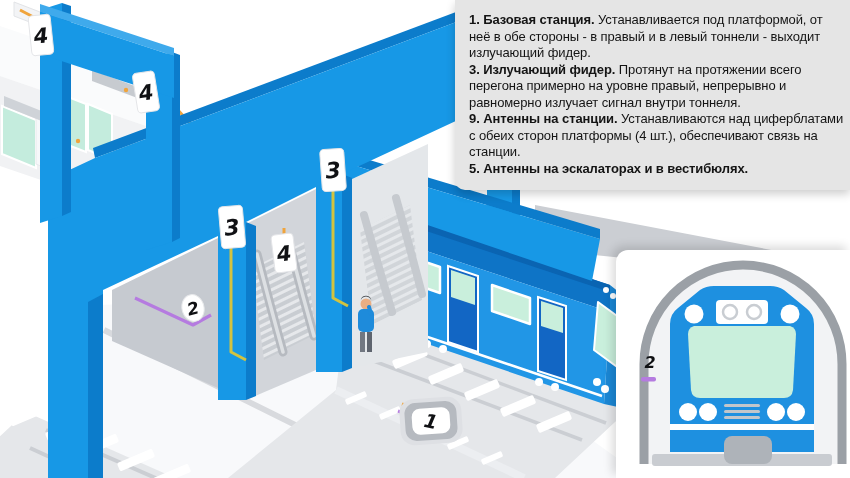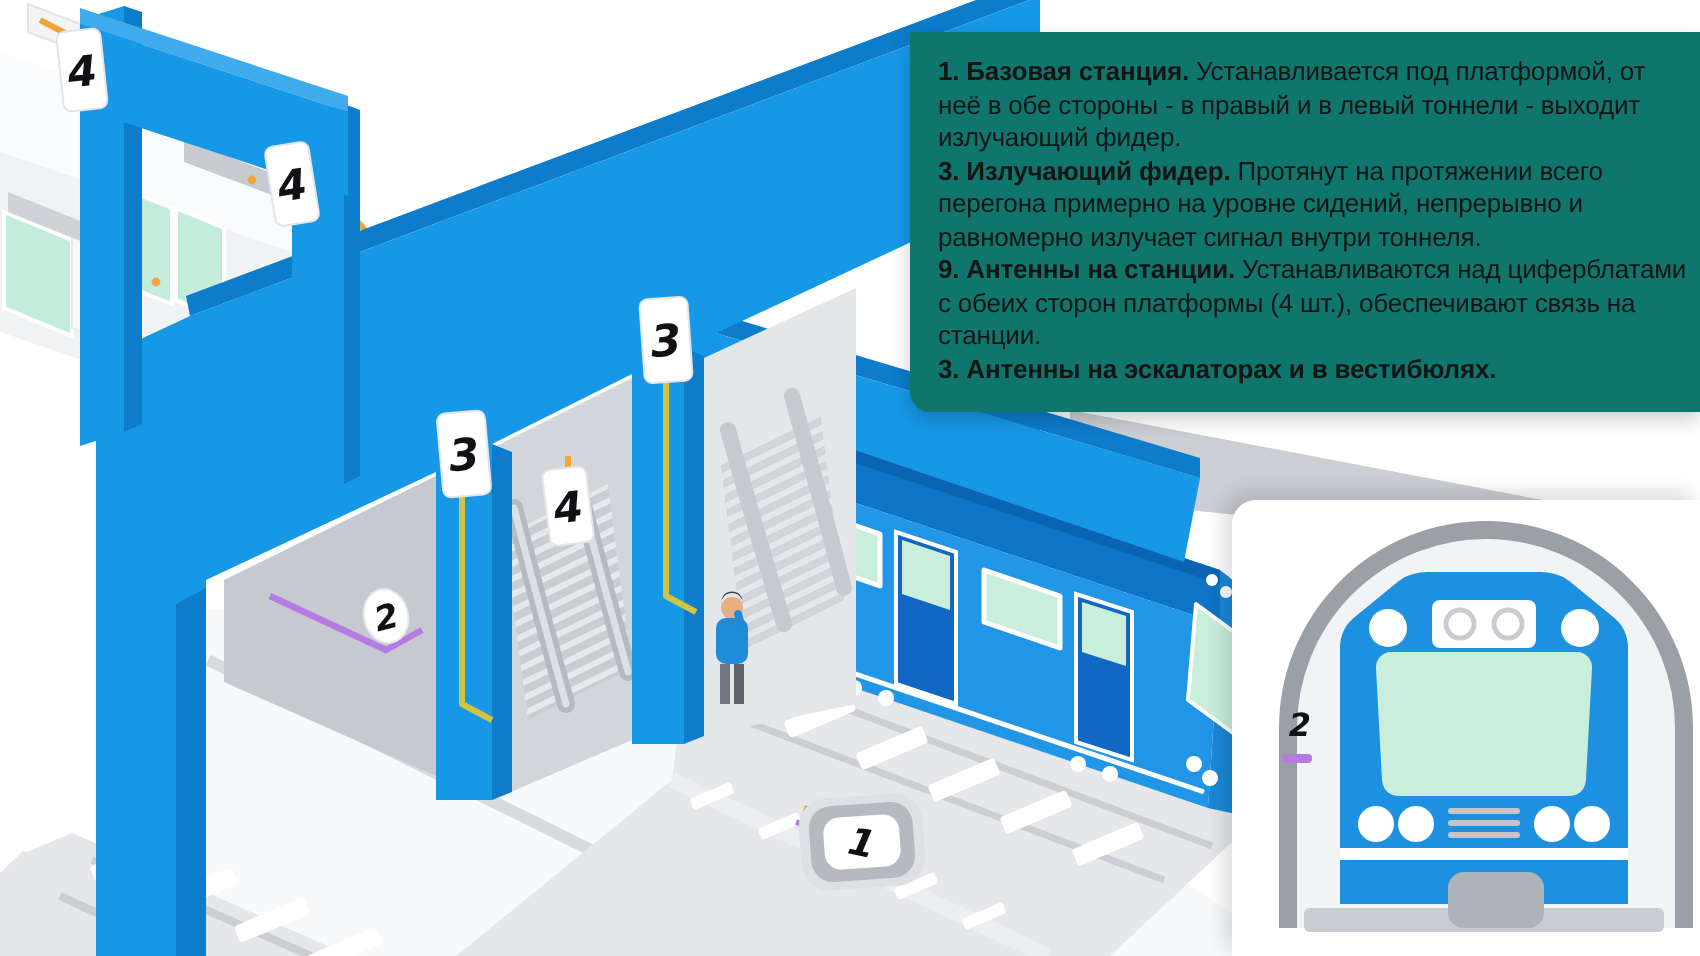--- a/index.html
+++ b/index.html
@@ -1,21 +1,21 @@
 <!DOCTYPE html>
 <html><head>
 <meta charset="utf-8">
 <style>
   html,body{margin:0;padding:0;background:#fff;}
   .canvas{position:relative;width:850px;height:478px;overflow:hidden;background:#ffffff;
           font-family:"Liberation Sans",sans-serif;}
   .scene-svg{position:absolute;left:0;top:0;z-index:1;}
   
-  .legend{position:absolute;left:455px;top:16px;width:395px;height:190px;z-index:3;
-          background:#0f766e;border-radius:0 0 0 10px;
+  .legend{position:absolute;left:455px;top:0;width:395px;height:190px;z-index:3;
+          background:#e5e5e5;border-radius:0 0 0 10px;
           box-shadow:0 4px 10px rgba(0,0,0,.20);
           padding:12px 6px 0 14px;box-sizing:border-box;
           font-size:13px;line-height:16.5px;letter-spacing:-0.1px;color:#141414;}
   .legend b{font-weight:bold;}
   
   .inset{position:absolute;left:616px;top:250px;width:234px;height:228px;z-index:3;
          background:#ffffff;border-radius:12px 0 0 0;
          box-shadow:-4px -4px 10px rgba(0,0,0,.14);}
   .inset svg{display:block;}
   text.num{font-family:"DejaVu Sans",sans-serif;font-weight:bold;font-style:italic;fill:#101114;}
@@ -264,23 +264,23 @@
       <rect x="-31" y="-23" width="62" height="46" rx="14" fill="#DEE0E4"></rect>
       <rect x="-26" y="-19" width="52" height="38" rx="11" fill="#B6BAC0"></rect>
       <rect x="-19" y="-13" width="38" height="26" rx="8" fill="#ffffff"></rect>
       <text class="num" y="7" font-size="19" text-anchor="middle" transform="rotate(16)">1</text>
     </g>
   </g>
 </svg>
 
 <div class="legend">
   <div><b>1. Базовая станция.</b><span> Устанавливается под платформой, от неё в обе стороны - в правый и в левый тоннели - выходит излучающий фидер.</span></div>
-  <div><b>3. Излучающий фидер.</b><span> Протянут на протяжении всего перегона примерно на уровне сидений, непрерывно и равномерно излучает сигнал внутри тоннеля.</span></div>
+  <div><b>3. Излучающий фидер.</b><span> Протянут на протяжении всего перегона примерно на уровне правый, непрерывно и равномерно излучает сигнал внутри тоннеля.</span></div>
   <div><b>9. Антенны на станции.</b><span> Устанавливаются над циферблатами с обеих сторон платформы (4 шт.), обеспечивают связь на станции.</span></div>
-  <div><b>3. Антенны на эскалаторах и в вестибюлях.</b><span></span></div>
+  <div><b>5. Антенны на эскалаторах и в вестибюлях.</b><span></span></div>
 </div>
 
 <div class="inset">
   <svg width="234" height="228" viewBox="616 250 234 228">
 
     <path d="M 644,464 L 644,364 A 99,99 0 0 1 842,364 L 842,464" fill="#F2F3F5" stroke="#9BA0A6" stroke-width="9"></path>
     <rect x="652" y="454" width="180" height="12" rx="3" fill="#C9CCD1"></rect>
 
     <g>
       <path d="M 670,452 L 670,324 Q 670,314 678,308 L 700,290 Q 706,286 714,286 L 770,286 Q 778,286 784,290 L 806,308 Q 814,314 814,324 L 814,452 Z" fill="#1E90E0"></path>

